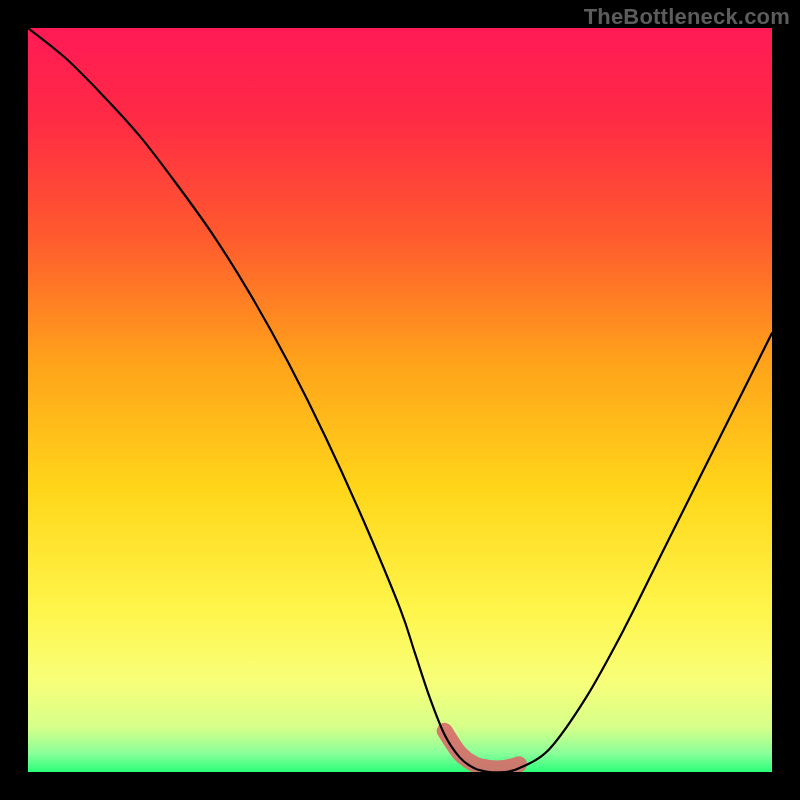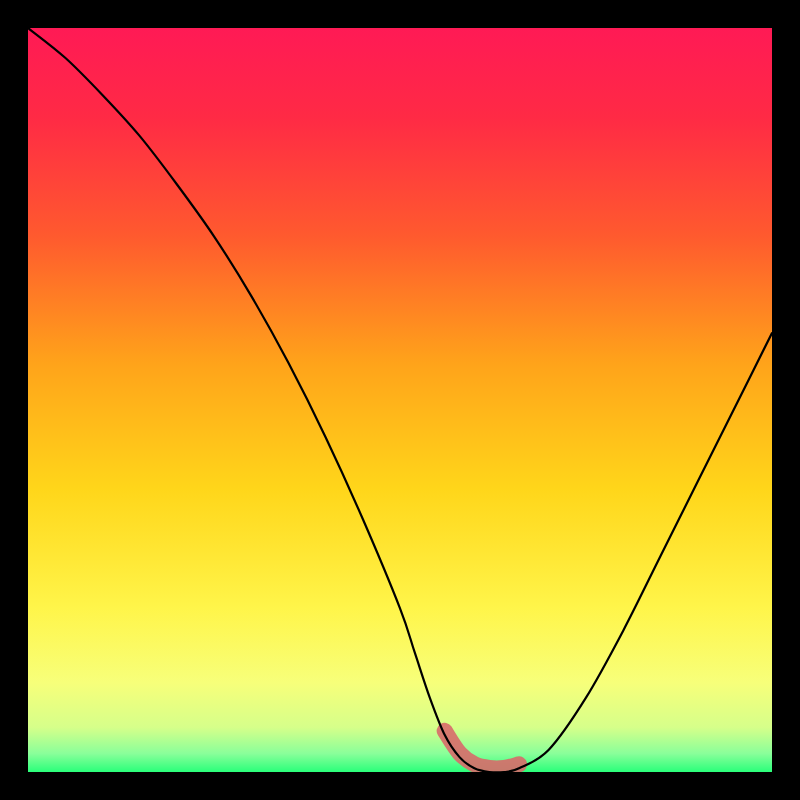--- a/index.html
+++ b/index.html
@@ -34,20 +34,21 @@
     top: 28px;
     width: 744px;
     height: 744px;
   }
   svg { display: block; }
 </style>
 </head>
 <body>
 
 <div class="frame">
+  <div class="watermark">TheBottleneck.com</div>
 
   <div class="plot">
     <svg id="chart-svg" viewBox="0 0 744 744" width="744" height="744">
       <defs>
         <linearGradient id="bg-grad" x1="0" y1="0" x2="0" y2="1">
             <stop offset="0%" stop-color="#ff1a55"></stop>
             <stop offset="12%" stop-color="#ff2a45"></stop>
             <stop offset="28.000000000000004%" stop-color="#ff5a2e"></stop>
             <stop offset="45%" stop-color="#ffa31a"></stop>
             <stop offset="62%" stop-color="#ffd61a"></stop>

